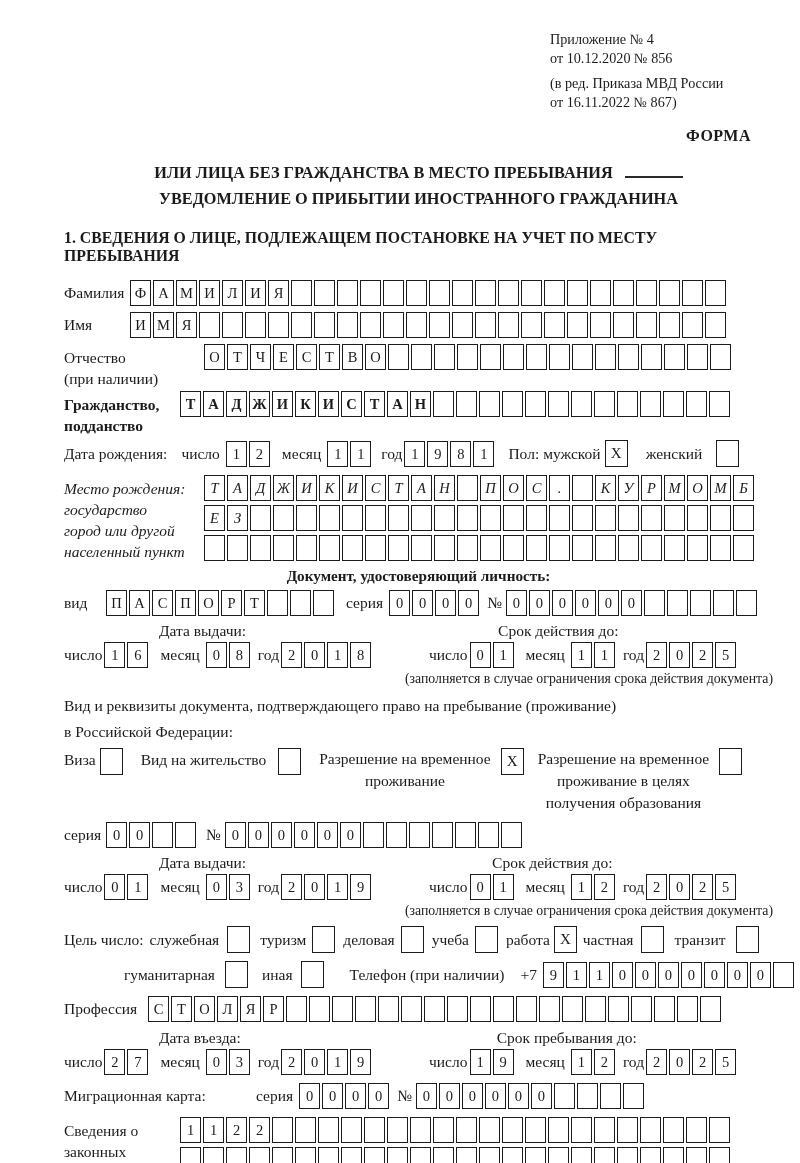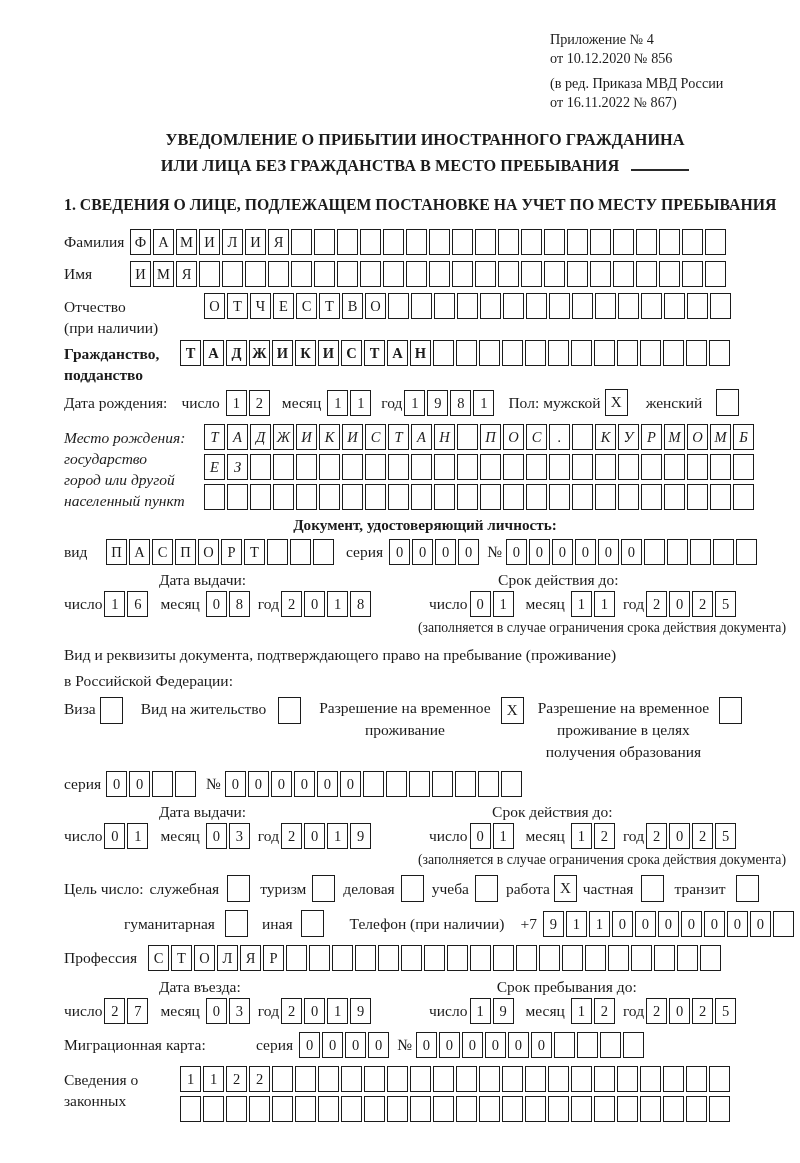--- a/index.html
+++ b/index.html
@@ -1,18 +1,18 @@
 <!DOCTYPE html>
 <html><head>
 <meta charset="utf-8">
 <style>
   html,body { margin:0; padding:0; background:#ffffff; }
   .page {
     position:relative; width:800px; height:1163px; box-sizing:border-box;
-    padding:30px 14px 0 64px; overflow:hidden;
+    padding:30px 27px 0 64px; overflow:hidden;
     font-family:"Liberation Serif","DejaVu Serif",serif; color:#1b1b1b;
     font-size:15.5px; background:#ffffff;
   }
   .appendix { margin-left:486px; font-size:14.2px; line-height:19px; }
   .amend { margin-top:6px; }
   .forma { margin-top:15px; text-align:right; padding-right:22px; font-weight:bold; font-size:16px; letter-spacing:0.5px; }
   .title { margin-top:15px; text-align:center; font-weight:bold; font-size:16.3px; line-height:26px; }
   .uline { display:inline-block; width:58px; border-bottom:2px solid #2a2a2a; margin-left:12px; }
   .sec { margin-top:17px; font-weight:bold; font-size:15.8px; }
   .rows { margin-top:15px; }
@@ -55,24 +55,25 @@
 
   <div class="appendix">
     <div>Приложение № 4</div>
     <div>от 10.12.2020 № 856</div>
     <div class="amend">
       <div>(в ред. Приказа МВД России</div>
       <div>от 16.11.2022 № 867)</div>
     </div>
   </div>
 
+  <div class="forma">ФОРМА</div>
 
   <div class="title">
+    <div><span>ИЛИ ЛИЦА БЕЗ ГРАЖДАНСТВА В МЕСТО ПРЕБЫВАНИЯ</span><span class="uline"></span></div>
     <div>УВЕДОМЛЕНИЕ О ПРИБЫТИИ ИНОСТРАННОГО ГРАЖДАНИНА</div>
-    <div><span>ИЛИ ЛИЦА БЕЗ ГРАЖДАНСТВА В МЕСТО ПРЕБЫВАНИЯ</span><span class="uline"></span></div>
   </div>
 
   <div class="sec">1. СВЕДЕНИЯ О ЛИЦЕ, ПОДЛЕЖАЩЕМ ПОСТАНОВКЕ НА УЧЕТ ПО МЕСТУ ПРЕБЫВАНИЯ</div>
 
   <div class="rows">
 
     <div class="row">
       <span class="lbl w66">Фамилия</span>
       <span class="boxes">
           <span class="cell">Ф</span>

